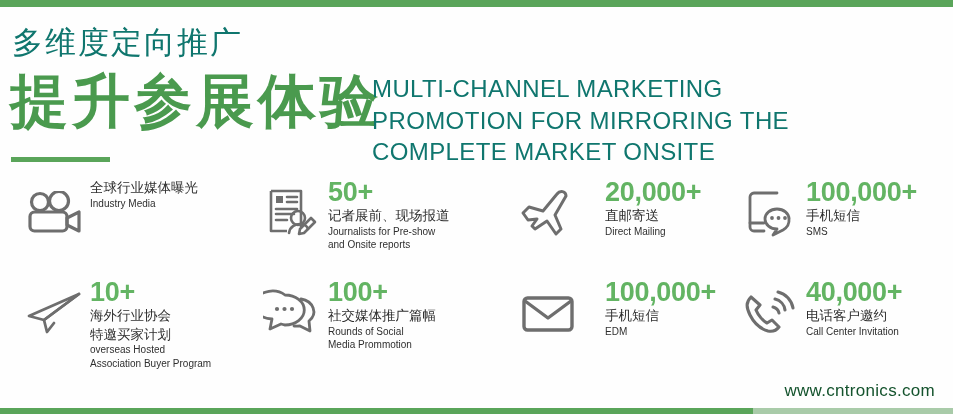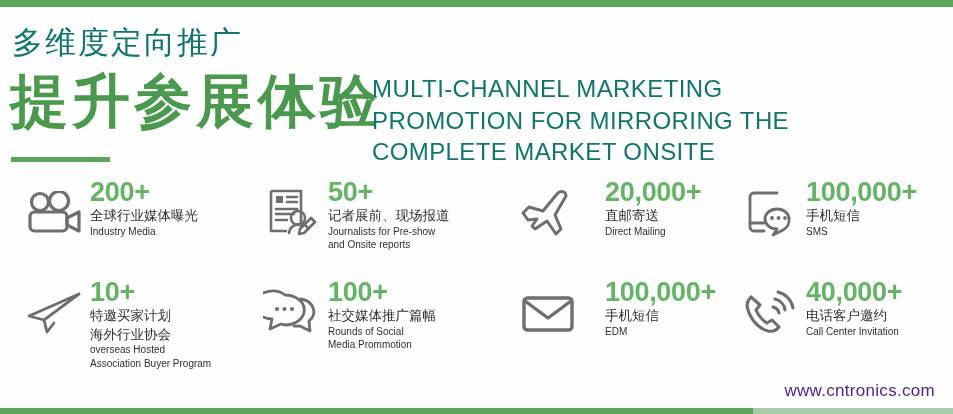--- a/index.html
+++ b/index.html
@@ -151,21 +151,21 @@
     margin-top: 0px;
     white-space: nowrap;
   }
 
   
   .watermark {
     position: absolute;
     right: 18px;
     bottom: 13px;
     font-size: 17px;
-    color: #4c1d95;
+    color: #14532d;
     letter-spacing: 0.3px;
     white-space: nowrap;
   }
 </style>
 </head>
 <body>
 
 <div class="poster">
 
   <div class="edge-bar-top"></div>
@@ -188,21 +188,20 @@
       <div class="cell c1">
         <div class="icon-wrap">
           <svg width="58" height="44" viewBox="0 0 58 44" fill="none" stroke="#6e6e6e" stroke-width="3.2">
             <circle cx="15" cy="11" r="8.5"></circle>
             <circle cx="34" cy="10" r="9.5"></circle>
             <rect x="5" y="21" width="37" height="19" rx="4.5"></rect>
             <path d="M42 27 L54 21 L54 40 L42 34 Z" stroke-linejoin="round"></path>
           </svg>
         </div>
         <div class="txt">
-          <div class="num">200+</div>
           <div class="zh">全球行业媒体曝光</div>
           <div class="en">Industry Media</div>
         </div>
       </div>
 
       <div class="cell c2">
         <div class="icon-wrap">
           <svg width="50" height="52" viewBox="0 0 50 52" fill="none" stroke="#6e6e6e" stroke-width="2.6">
             <path d="M4 4 h30 v36 M4 4 v40 h16" stroke-linejoin="round"></path>
             <rect x="9" y="9" width="7" height="7" fill="#6e6e6e" stroke="none"></rect>
@@ -257,22 +256,22 @@
 
       <div class="cell c1">
         <div class="icon-wrap">
           <svg width="58" height="46" viewBox="0 0 58 46" fill="none" stroke="#6e6e6e" stroke-width="2.8" stroke-linejoin="round" stroke-linecap="round">
             <path d="M54 4 L4 26 L19 30 Z"></path>
             <path d="M54 4 L19 30 L22 42 L29 33"></path>
           </svg>
         </div>
         <div class="txt">
           <div class="num">10+</div>
+          <div class="zh">海外行业协会</div>
           <div class="zh">特邀买家计划</div>
-          <div class="zh">海外行业协会</div>
           <div class="en">overseas Hosted</div>
           <div class="en">Association Buyer Program</div>
         </div>
       </div>
 
       <div class="cell c2">
         <div class="icon-wrap">
           <svg width="58" height="48" viewBox="0 0 58 48" fill="none" stroke="#6e6e6e" stroke-width="2.8">
             <path d="M38 10 a16 13 0 0 1 8 22 l1 10 l-10 -5 a22 18 0 0 1 -6 0" stroke-linejoin="round" stroke-linecap="round"></path>
             <path d="M22 6 a18 14 0 1 0 -13 24 l-2 10 l11 -5 a22 17 0 0 0 4 1 a18 14 0 0 0 0 -30 Z" stroke-linejoin="round"></path>

